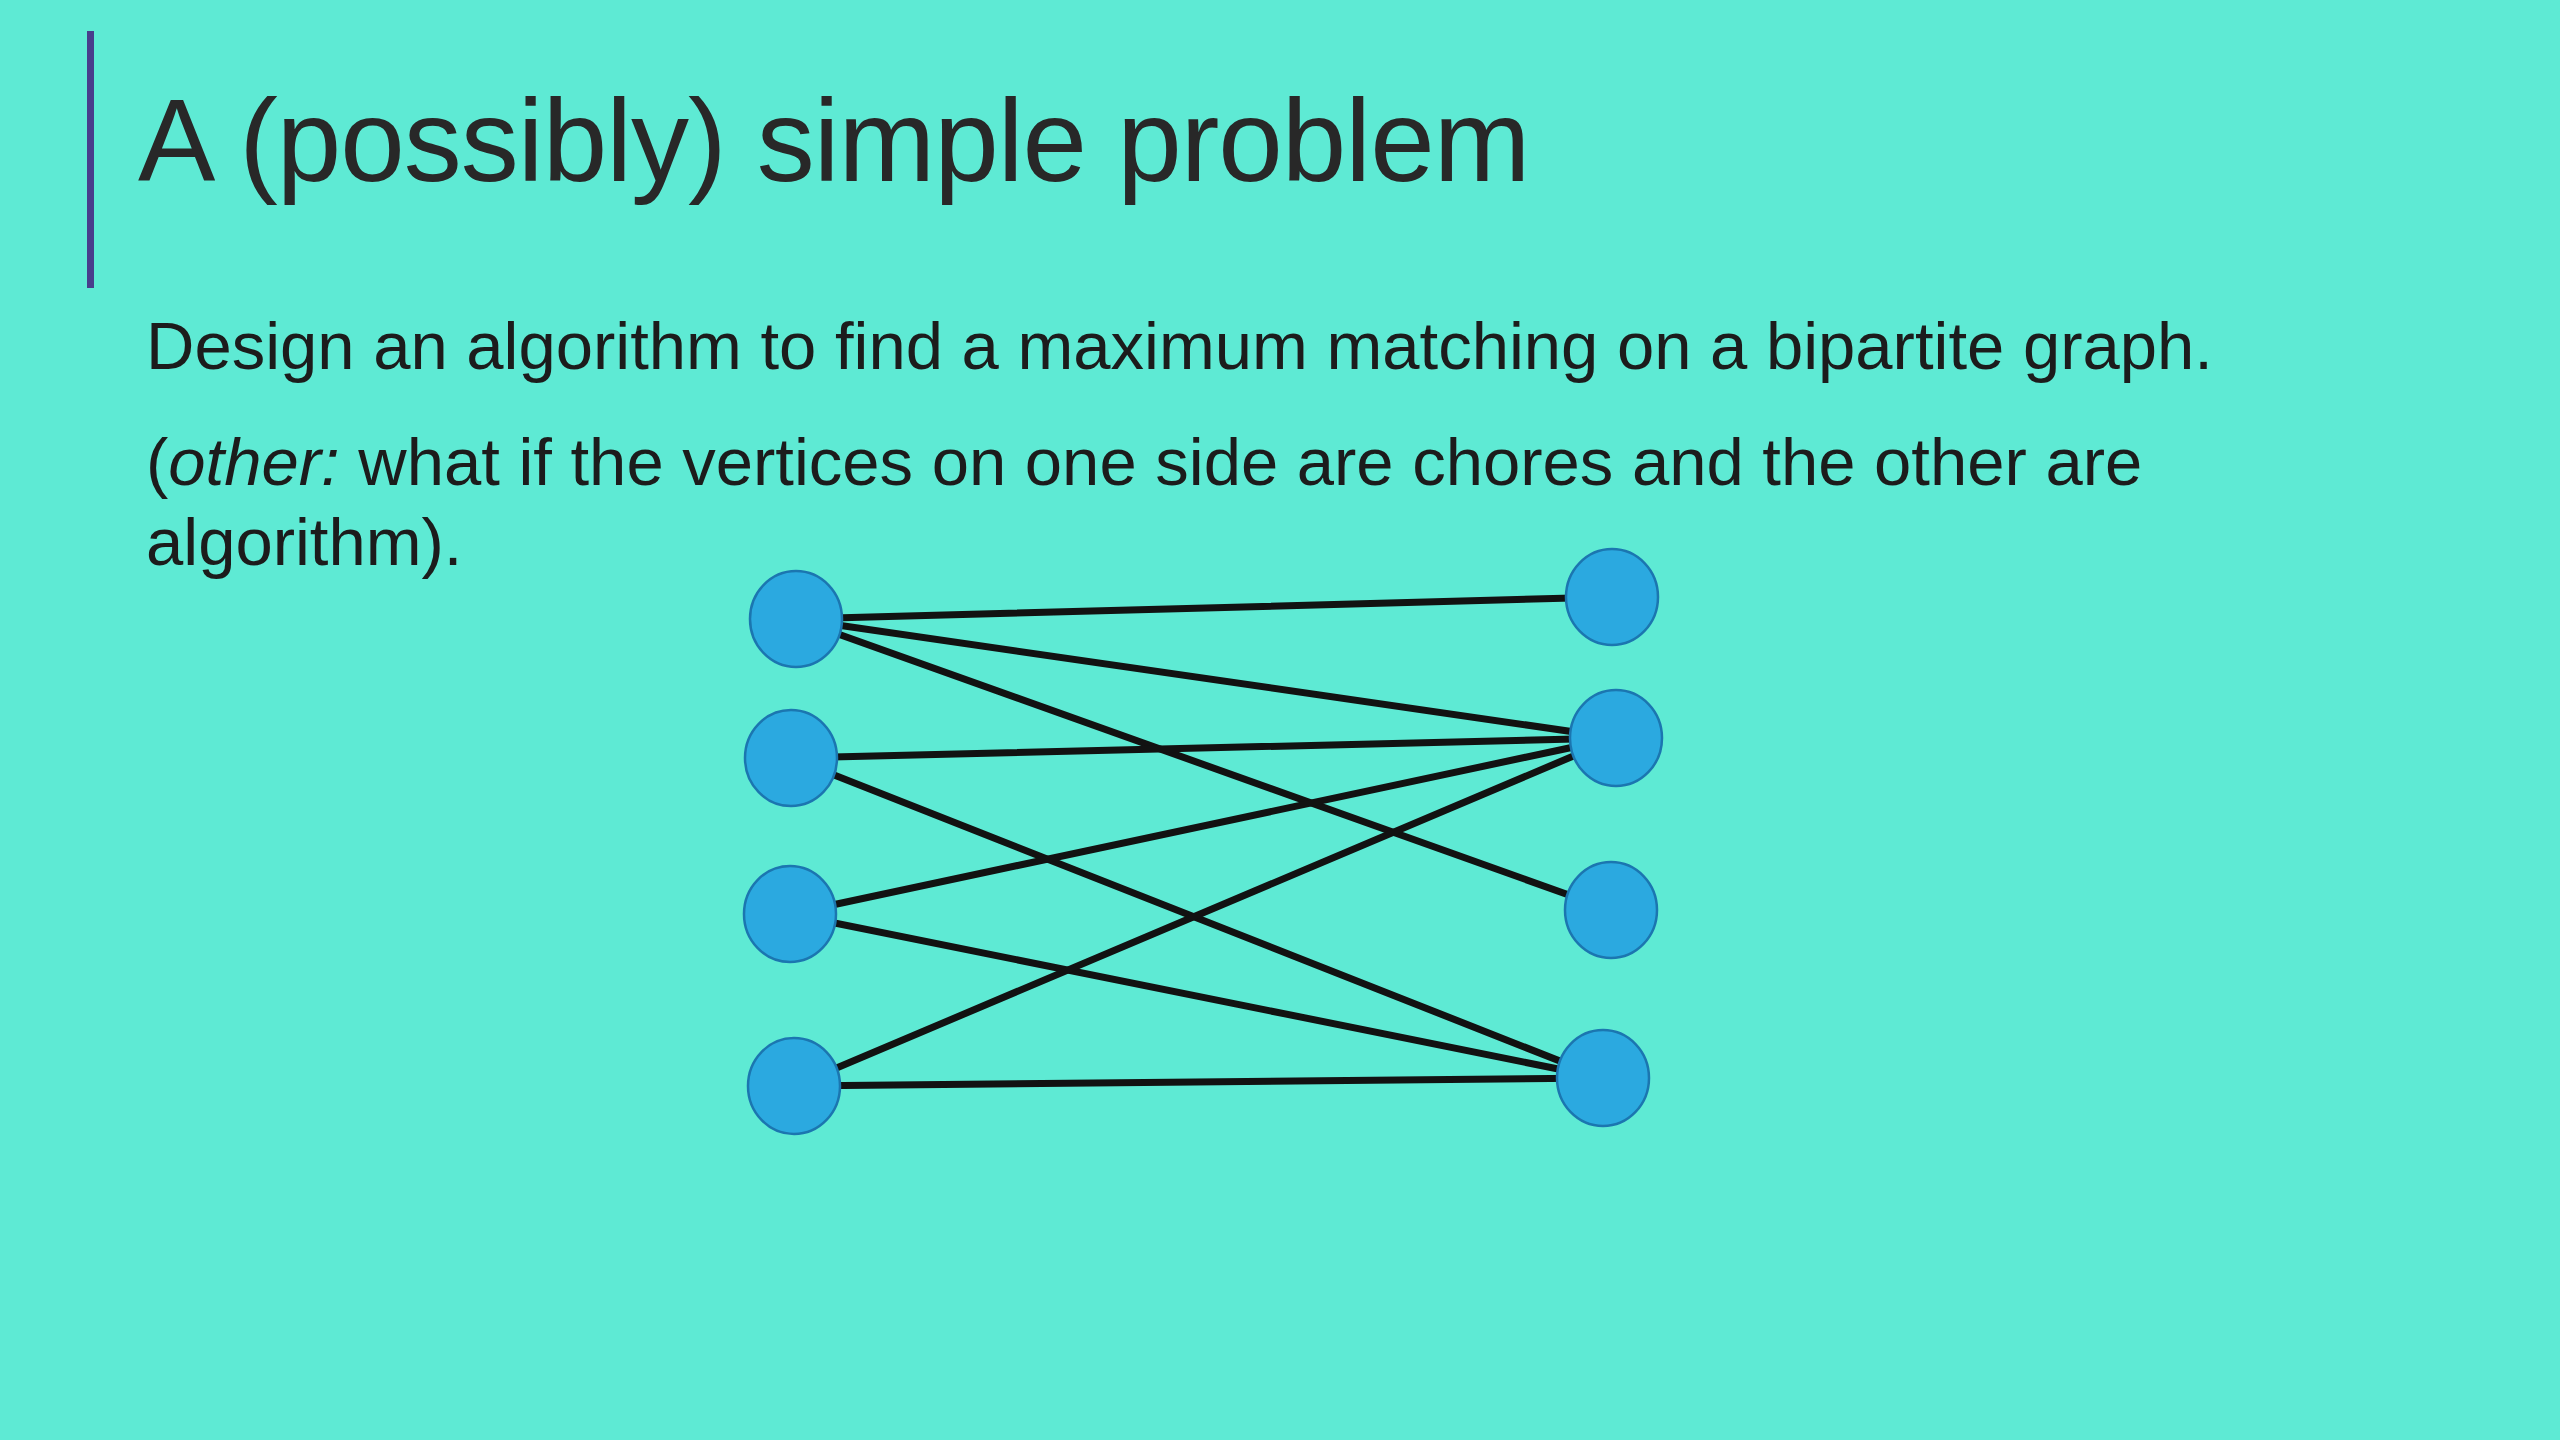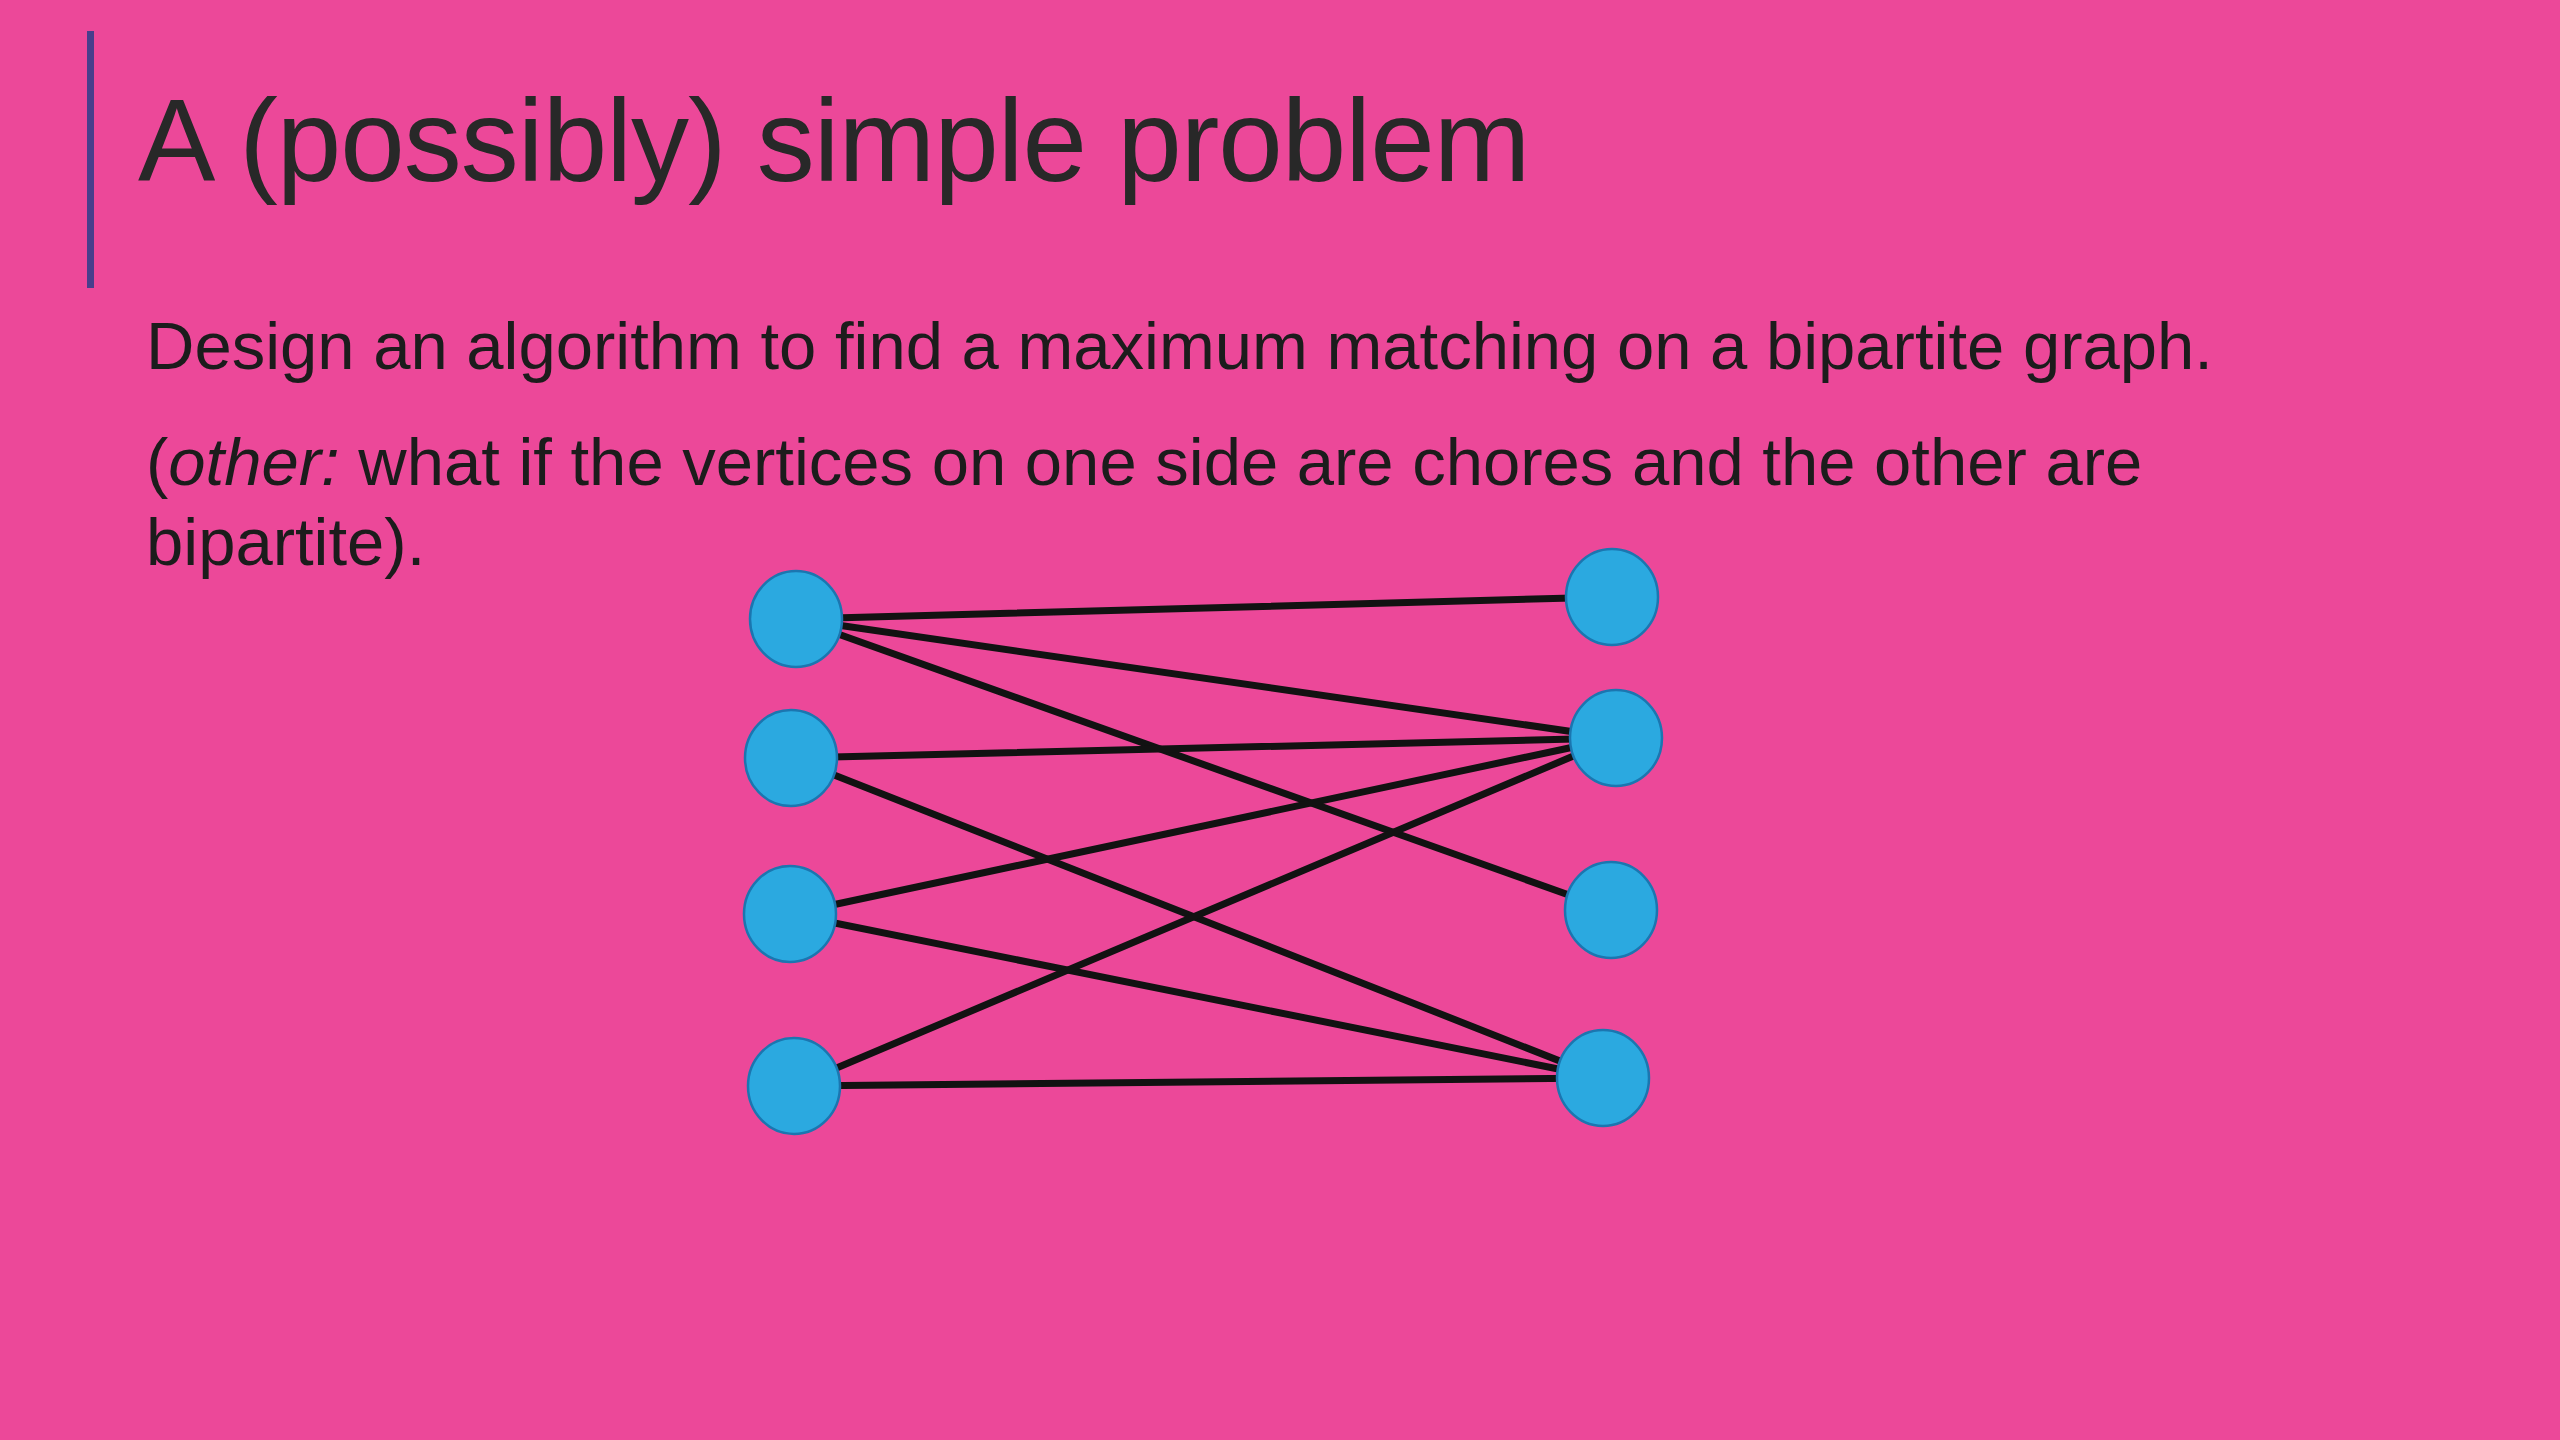--- a/index.html
+++ b/index.html
@@ -4,21 +4,21 @@
 <style>
   html, body {
     margin: 0;
     padding: 0;
     background: #ffffff;
   }
   .slide {
     position: relative;
     width: 2560px;
     height: 1440px;
-    background: #ec4899;
+    background: #5eead4;
     overflow: hidden;
     font-family: "Liberation Sans", sans-serif;
   }
   .accent-bar {
     position: absolute;
     left: 87px;
     top: 31px;
     width: 7px;
     height: 257px;
     background: #483E8C; 
@@ -58,21 +58,21 @@
 <body>
 
 <div class="slide">
 
   <div class="accent-bar" style="background: rgb(72, 62, 140);"></div>
 
   <h1 class="slide-title">A (possibly) simple problem</h1>
 
   <div class="body-text para-1">Design an algorithm to find a maximum matching on a bipartite graph.</div>
 
-  <div class="body-text para-2"><span>(</span><span class="italic">other:</span><span> what if the vertices on one side are chores and the other are</span><br><span>bipartite).</span></div>
+  <div class="body-text para-2"><span>(</span><span class="italic">other:</span><span> what if the vertices on one side are chores and the other are</span><br><span>algorithm).</span></div>
 
   <svg class="graph-svg" id="graph-svg" viewBox="0 0 2560 1440">
       <line x1="796" y1="619" x2="1612" y2="597" stroke="#121212" stroke-width="7" stroke-linecap="round"></line>
       <line x1="796" y1="619" x2="1616" y2="738" stroke="#121212" stroke-width="7" stroke-linecap="round"></line>
       <line x1="796" y1="619" x2="1611" y2="910" stroke="#121212" stroke-width="7" stroke-linecap="round"></line>
       <line x1="791" y1="758" x2="1616" y2="738" stroke="#121212" stroke-width="7" stroke-linecap="round"></line>
       <line x1="791" y1="758" x2="1603" y2="1078" stroke="#121212" stroke-width="7" stroke-linecap="round"></line>
       <line x1="790" y1="914" x2="1616" y2="738" stroke="#121212" stroke-width="7" stroke-linecap="round"></line>
       <line x1="790" y1="914" x2="1603" y2="1078" stroke="#121212" stroke-width="7" stroke-linecap="round"></line>
       <line x1="794" y1="1086" x2="1616" y2="738" stroke="#121212" stroke-width="7" stroke-linecap="round"></line>

